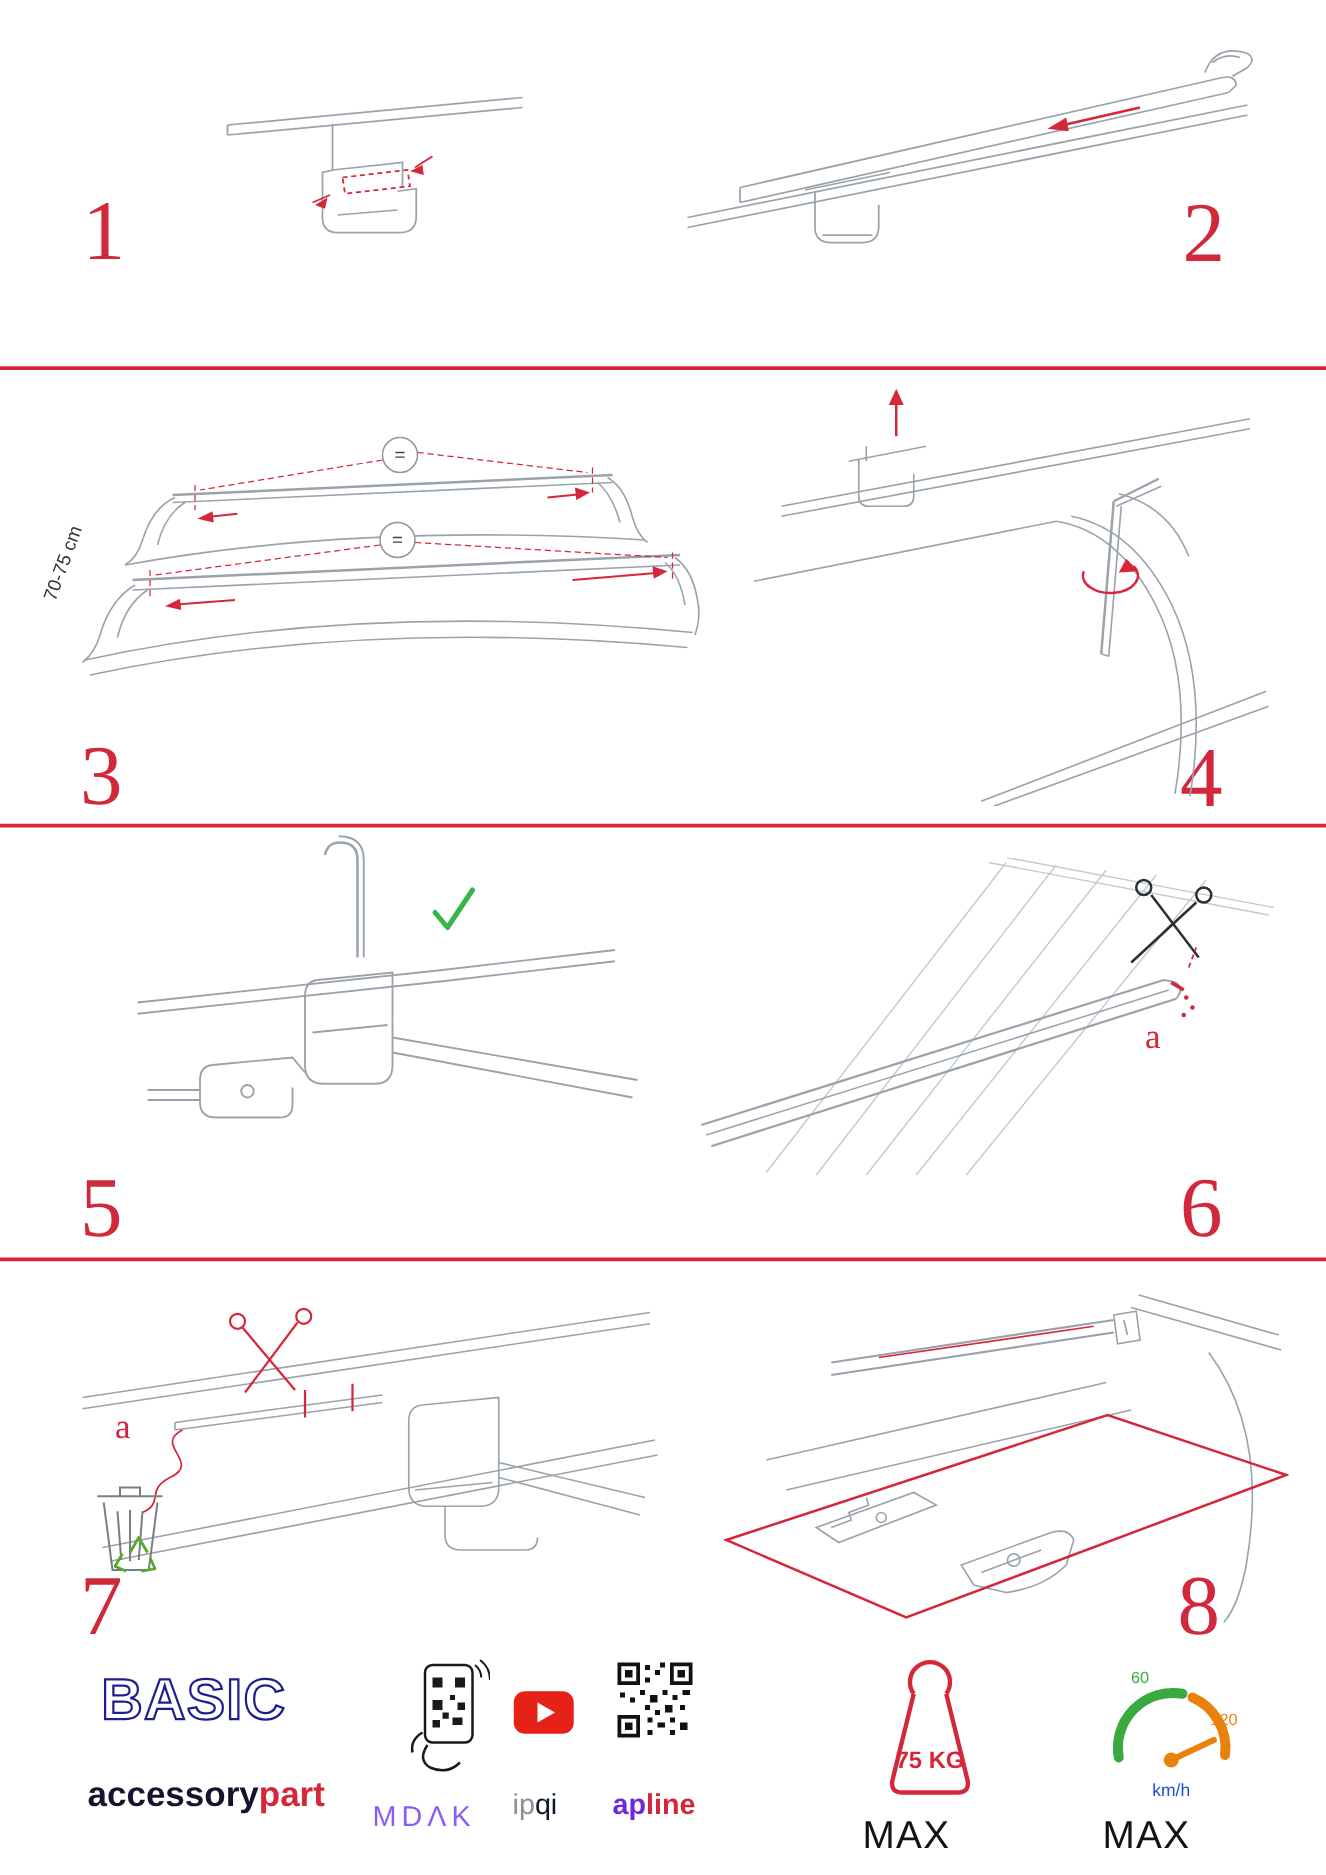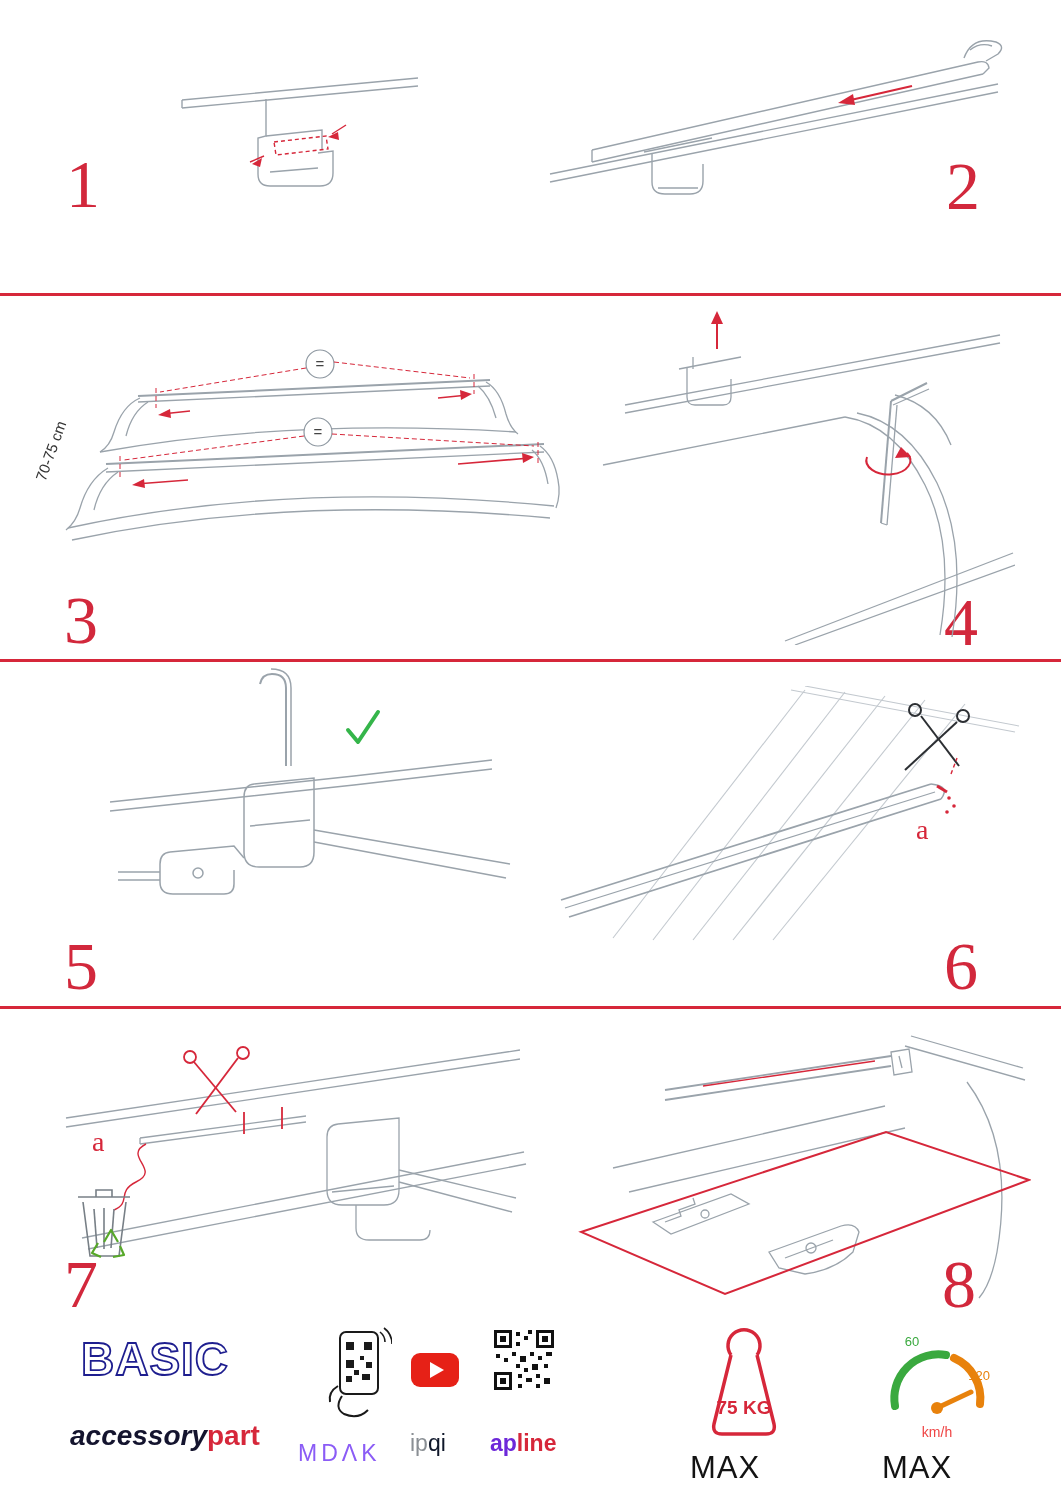--- a/index.html
+++ b/index.html
@@ -16,25 +16,25 @@
   .sep { position:absolute; left:0; width:1061px; height:3px; background:#d6273a; }
   .red-label {
     position:absolute; color:#d6273a;
     font-family:"Liberation Serif", serif; font-size:28px; line-height:1;
   }
   .measure-label {
     position:absolute; color:#333; font-size:15px;
     transform:rotate(-70deg); transform-origin:left bottom; white-space:nowrap;
   }
   .brand-sub { position:absolute; font-size:28px; font-weight:bold; letter-spacing:0px; white-space:nowrap; }
-  .brand-sub .dark { color:#14142e;font-style:italic; }
+  .brand-sub .dark { color:#14142e; }
   .brand-sub .red { color:#d6273a; }
   .logo-text { position:absolute; font-size:23px; white-space:nowrap; }
   .max-label { position:absolute; text-align:left; font-size:31px; color:#131313; letter-spacing:1px; font-weight:500; }
-  .kmh-label { position:absolute; text-align:center; font-size:14px; color:#ef4444; }
+  .kmh-label { position:absolute; text-align:center; font-size:14px; color:#1d4ed8; }
   svg { display:block; }
 </style>
 </head>
 <body>
 
 <div class="page">
 
   <span class="step-num" style="left:66px; top:150px;">1</span>
   <span class="step-num" style="left:946px; top:152px;">2</span>
 

